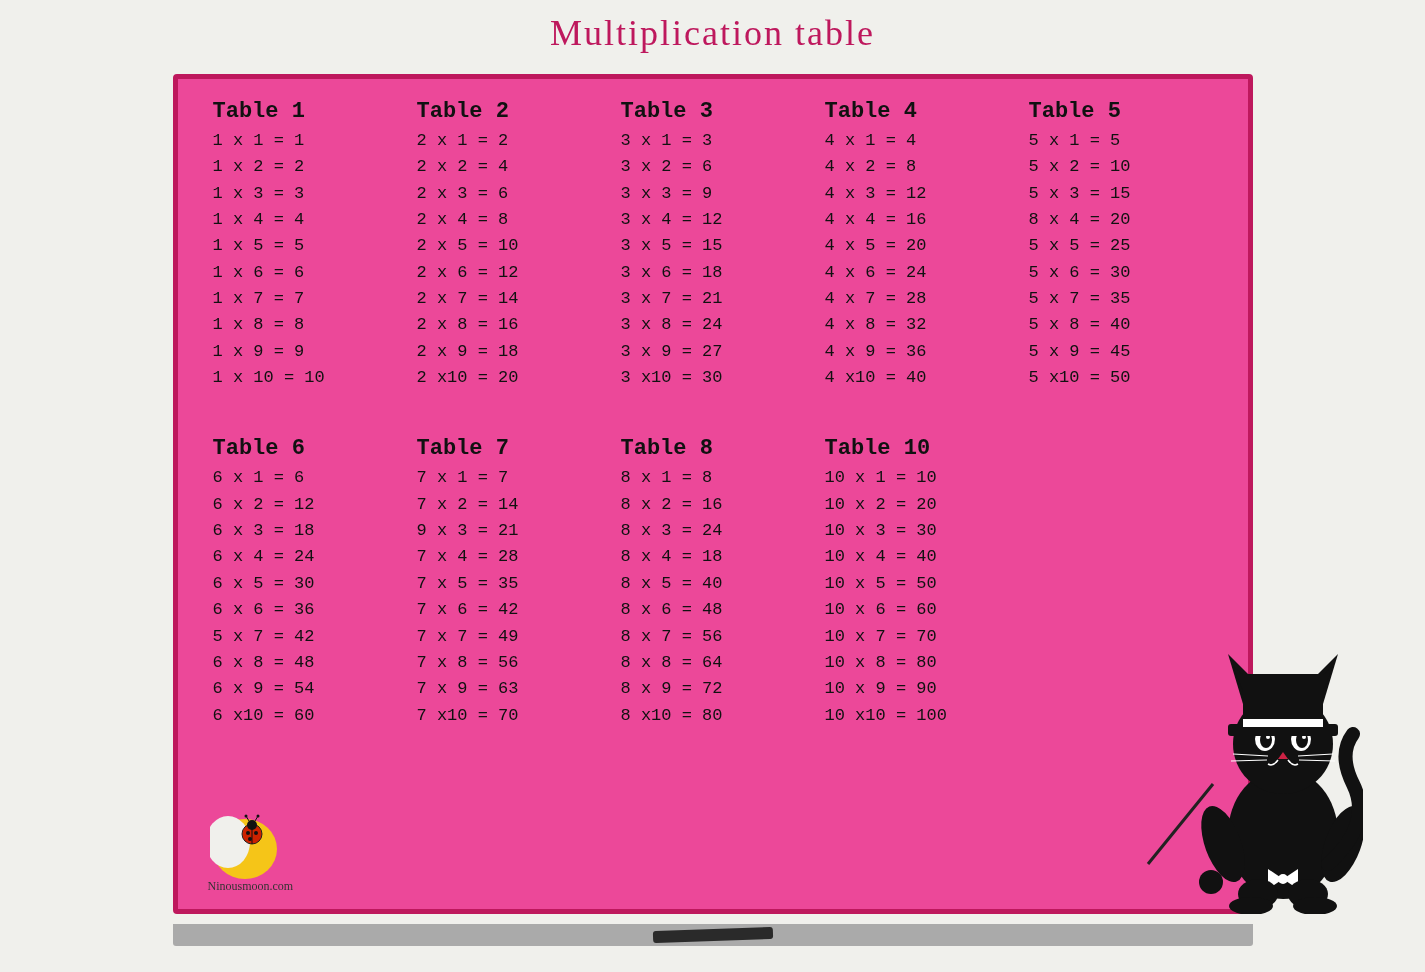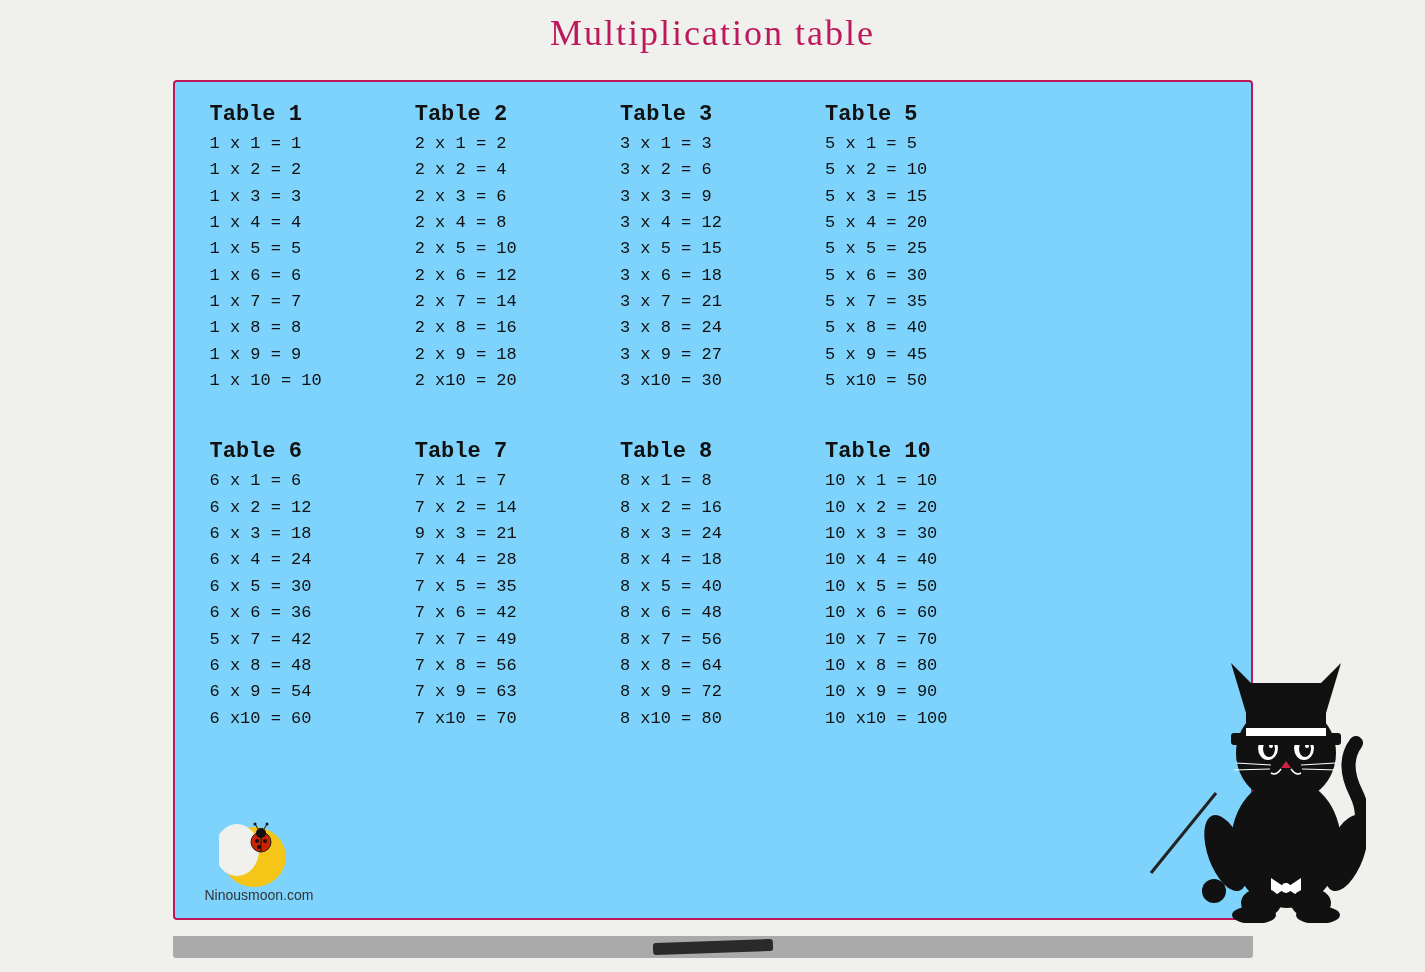--- a/index.html
+++ b/index.html
@@ -28,26 +28,26 @@
 
     .blackboard-wrapper {
       position: relative;
       width: 1120px;
       height: 870px;
     }
 
     .blackboard {
       width: 1080px;
       height: 840px;
-      background: #7dd3fc;
-      border: 2px solid #be185d;
+      background: #ec4899;
+      border: 5px solid #be185d;
       border-radius: 4px;
       padding: 20px 30px;
       position: relative;
-      margin: 16px auto;
+      margin: 10px auto;
     }
 
     .chalk-tray {
       width: 1080px;
       height: 22px;
       background: #aaa;
       border-radius: 0 0 3px 3px;
       margin: 0 auto;
       position: relative;
       display: flex;
@@ -164,25 +164,38 @@
           <div class="table-row">3 x  3 = 9</div>
           <div class="table-row">3 x  4 = 12</div>
           <div class="table-row">3 x  5 = 15</div>
           <div class="table-row">3 x  6 = 18</div>
           <div class="table-row">3 x  7 = 21</div>
           <div class="table-row">3 x  8 = 24</div>
           <div class="table-row">3 x  9 = 27</div>
           <div class="table-row">3 x10 = 30</div>
         </div>
         <div class="table-section">
+          <div class="table-header">Table  4</div>
+          <div class="table-row">4 x  1 = 4</div>
+          <div class="table-row">4 x  2 = 8</div>
+          <div class="table-row">4 x  3 = 12</div>
+          <div class="table-row">4 x  4 = 16</div>
+          <div class="table-row">4 x  5 = 20</div>
+          <div class="table-row">4 x  6 = 24</div>
+          <div class="table-row">4 x  7 = 28</div>
+          <div class="table-row">4 x  8 = 32</div>
+          <div class="table-row">4 x  9 = 36</div>
+          <div class="table-row">4 x10 = 40</div>
+        </div>
+        <div class="table-section">
           <div class="table-header">Table  5</div>
           <div class="table-row">5 x  1 = 5</div>
           <div class="table-row">5 x  2 = 10</div>
           <div class="table-row">5 x  3 = 15</div>
-          <div class="table-row">5 x  4 = 20</div>
+          <div class="table-row">8 x  4 = 20</div>
           <div class="table-row">5 x  5 = 25</div>
           <div class="table-row">5 x  6 = 30</div>
           <div class="table-row">5 x  7 = 35</div>
           <div class="table-row">5 x  8 = 40</div>
           <div class="table-row">5 x  9 = 45</div>
           <div class="table-row">5 x10 = 50</div>
         </div>
       </div>
 
     <div class="divider-row"></div>
@@ -258,21 +271,21 @@
         <circle cx="46" cy="29" r="2" fill="#111"></circle>
         <circle cx="40" cy="35" r="2" fill="#111"></circle>
 
         <line x1="42" y1="21" x2="42" y2="40" stroke="#111" stroke-width="1"></line>
 
         <line x1="39" y1="17" x2="36" y2="12" stroke="#111" stroke-width="1"></line>
         <line x1="45" y1="17" x2="48" y2="12" stroke="#111" stroke-width="1"></line>
         <circle cx="36" cy="12" r="1.5" fill="#111"></circle>
         <circle cx="48" cy="12" r="1.5" fill="#111"></circle>
       </svg>
-      <span style="font-size:14px; color:#333; font-family: Liberation Sans, sans-serif;">Ninousmoon.com</span>
+      <span style="font-size:12px; color:#333; font-family: Liberation Serif, serif;">Ninousmoon.com</span>
     </div>
 
     <svg class="cat-svg" width="220" height="290" viewBox="0 0 220 290">
 
       <line x1="70" y1="160" x2="5" y2="240" stroke="#222" stroke-width="3"></line>
 
       <ellipse cx="140" cy="210" rx="55" ry="65" fill="#111"></ellipse>
 
       <circle cx="140" cy="120" r="50" fill="#111"></circle>
 

